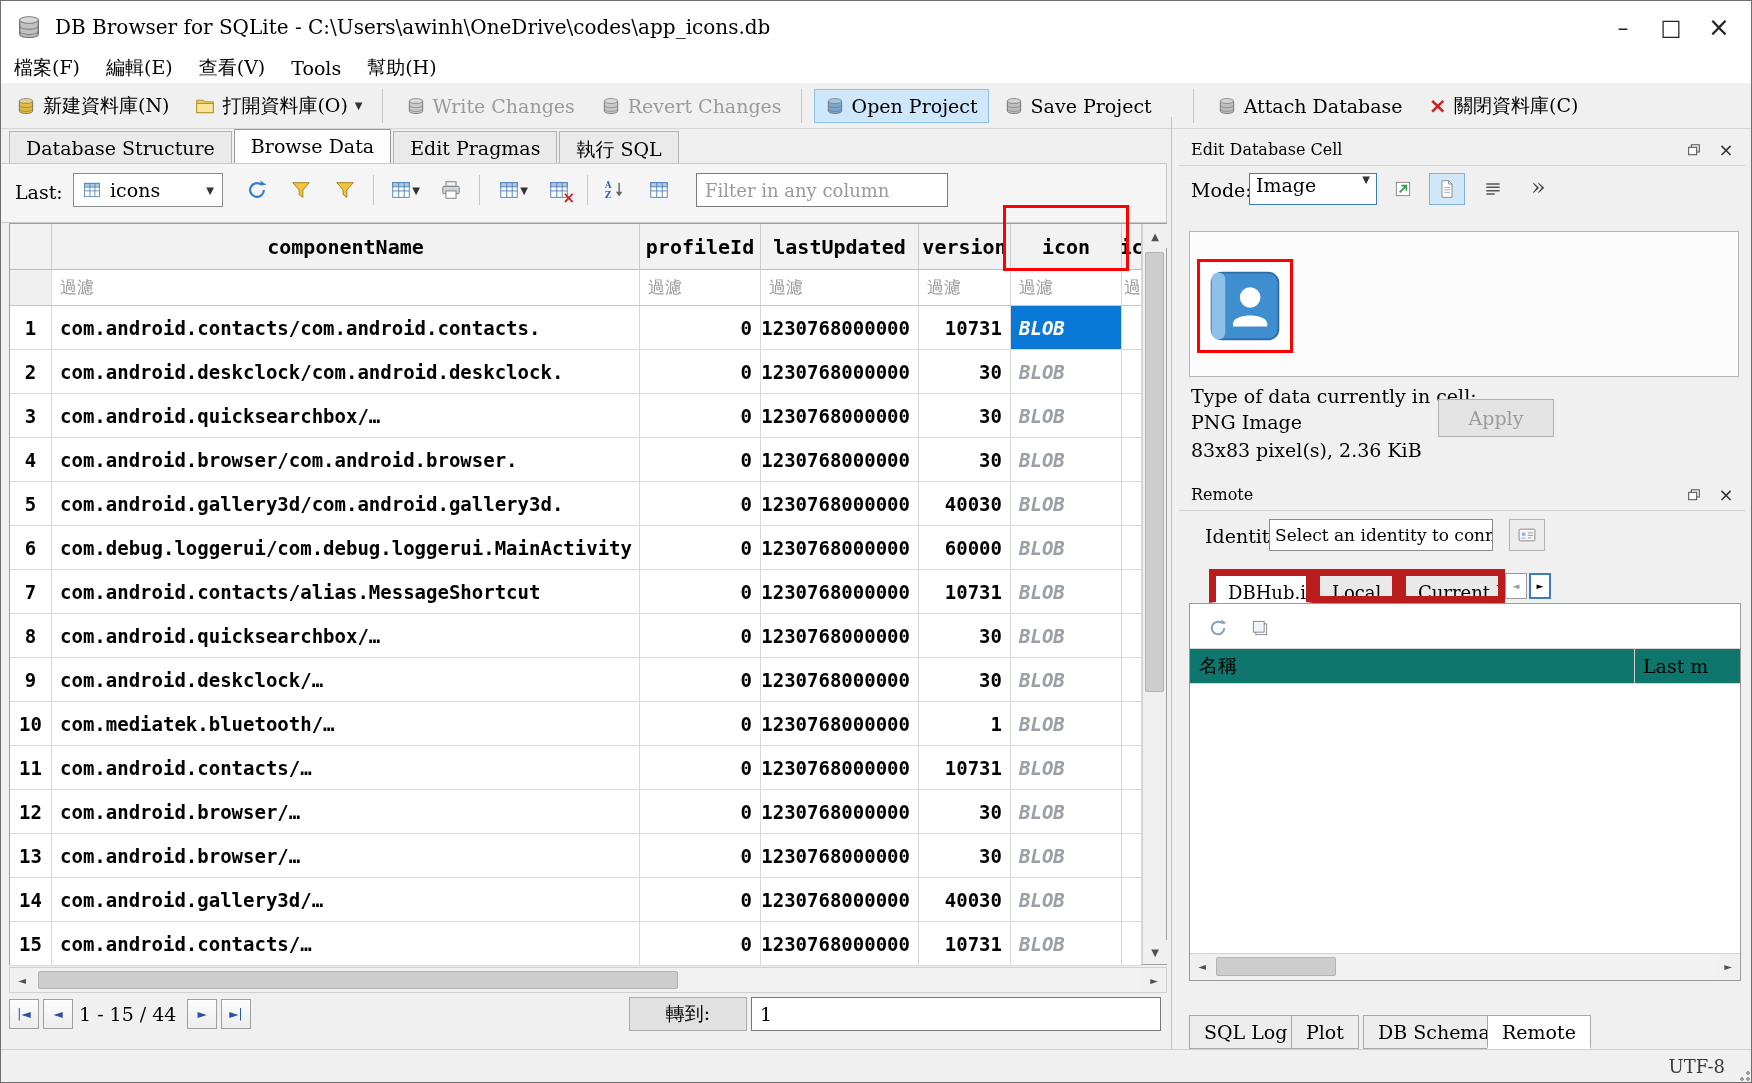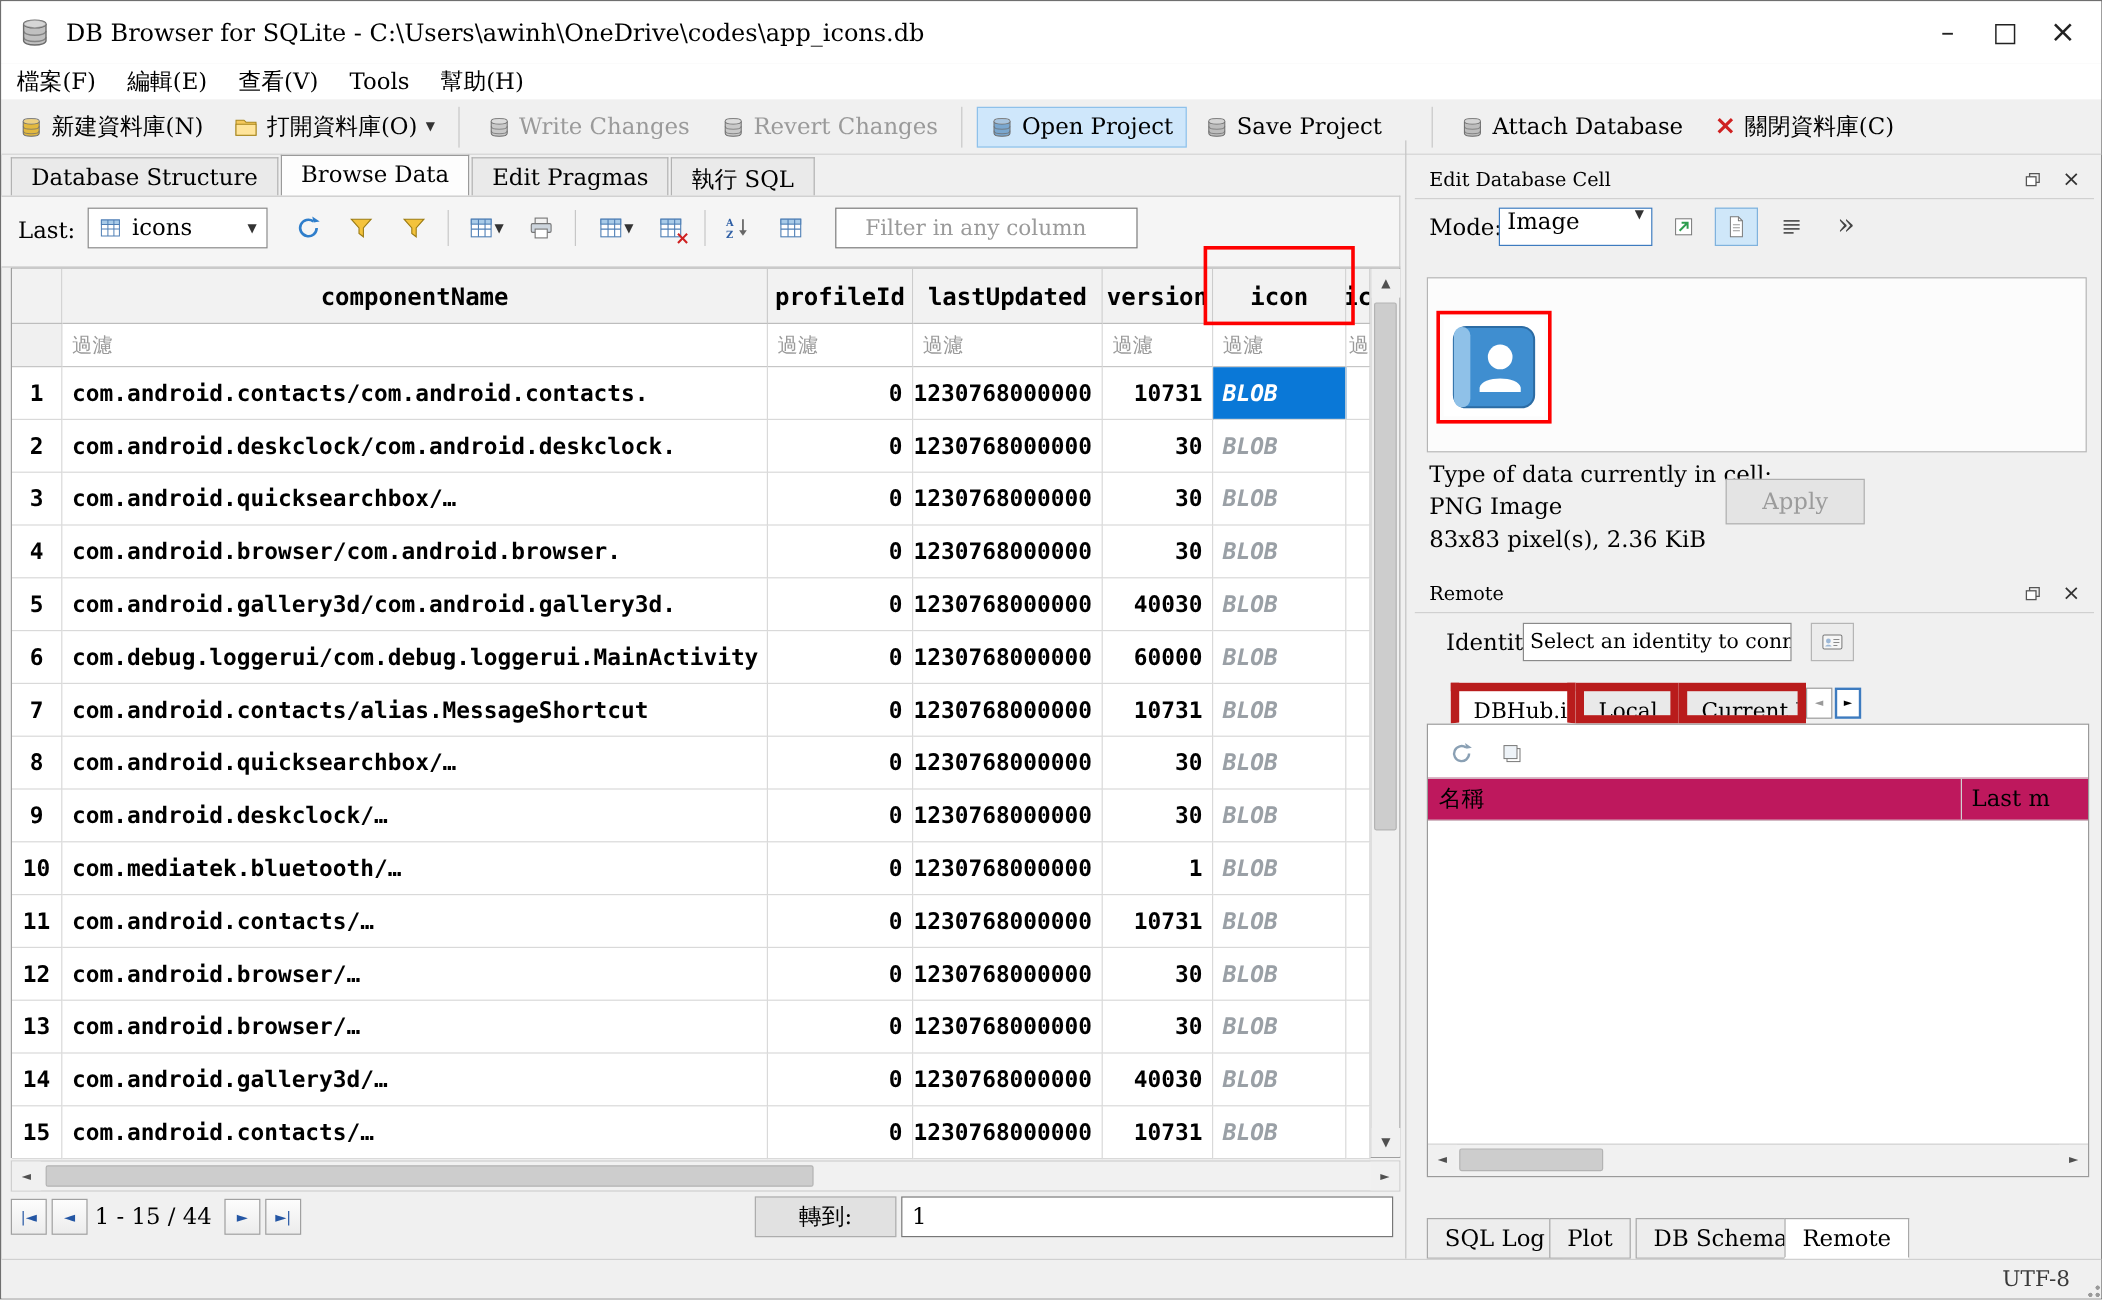--- a/index.html
+++ b/index.html
@@ -34,21 +34,21 @@
   .mtab { font-size:19px; padding:5px 16px 6px 16px; border:1px solid #b2b2b2; border-bottom:none; background:#eaeaea; margin-right:2px; height:32px; }
   .mtab.active { background:#fdfdfd; height:34px; border-color:#9a9a9a; }
 
   
   .browsebar { position:absolute; left:0; top:162px; width:1166px; height:60px; background:#f5f5f5; border:1px solid #c9c9c9; border-left:none; }
   .lbl { font-size:19px; }
   .combo { background:#fff; border:1px solid #8a8a8a; display:flex; align-items:center; gap:8px; padding:0 8px; font-size:19px; }
   .sbtn { width:36px; height:34px; border:1px solid transparent; display:flex; align-items:center; justify-content:center; }
   .sbtn .icon18 { width:22px; height:22px; }
   .vsep { width:1px; height:30px; background:#c7c7c7; }
-  .filterinput { border:1px solid #7a7a7a; background:#fff; font-size:18px; font-family:"DejaVu Serif","Liberation Serif",serif; color:#0369a1; padding:0 24px; }
+  .filterinput { border:1px solid #7a7a7a; background:#fff; font-size:18px; font-family:"DejaVu Serif","Liberation Serif",serif; color:#0369a1; padding:0 8px; }
   .filterinput::placeholder { color:#9a9a9a; }
 
   
   .grid { position:absolute; left:8px; top:222px; width:1158px; height:742px; background:#fff; border:1px solid #9f9f9f; }
   .g-header, .g-filter, .g-row { display:flex; width:1132px; }
   .g-header { height:46px; background:#f2f2f2; }
   .g-filter { height:36px; background:#fff; }
   .g-row { height:44px; background:#fff; }
   .gc { border-right:1px solid #d9d9d9; border-bottom:1px solid #d9d9d9; display:flex; align-items:center; padding:0 8px; overflow:hidden; white-space:nowrap;
         font-family:"DejaVu Sans Mono","Liberation Mono",monospace; font-weight:bold; font-size:19px; }
@@ -100,21 +100,21 @@
   .iddrop { position:absolute; left:1268px; top:518px; width:224px; height:32px; border:1px solid #8a8a8a; background:#fff; display:flex; align-items:center; font-size:17px; padding:0 5px; overflow:hidden; white-space:nowrap; }
   .certbtn { position:absolute; left:1508px; top:518px; width:36px; height:32px; border:1px solid #b5b5b5; background:#ececec; display:flex; align-items:center; justify-content:center; }
 
   .rtab { position:absolute; top:568px; height:34px; font-size:18px; padding:6px 12px; border:7px solid #b91c1c; background:#e9e9e9; white-space:nowrap; overflow:hidden; }
   .rtab.active { background:#fff; border-bottom:1px solid #fff; }
   .tabscr { position:absolute; top:572px; width:22px; height:26px; border:1px solid #9a9a9a; background:#fff; display:flex; align-items:center; justify-content:center; font-size:9px; font-family:"DejaVu Sans",sans-serif; }
   .tabscr.focus { border:2px solid #3d7bbf; }
 
   .remoteframe { position:absolute; left:1188px; top:602px; width:552px; height:378px; background:#fff; border:1px solid #9a9a9a; }
   .rf-btn { position:absolute; width:28px; height:28px; top:10px; display:flex; align-items:center; justify-content:center; }
-  .rf-header { position:absolute; left:0px; top:44px; width:550px; height:36px; background:#be185d; border-top:1px solid #d5d5d5; border-bottom:1px solid #d5d5d5; display:flex; align-items:center; font-size:19px; }
+  .rf-header { position:absolute; left:0px; top:44px; width:550px; height:36px; background:#0f766e; border-top:1px solid #d5d5d5; border-bottom:1px solid #d5d5d5; display:flex; align-items:center; font-size:19px; }
   .rf-header .hname { padding-left:9px; flex:0 0 445px; border-right:1px solid #d0d0d0; height:100%; display:flex; align-items:center; }
   .rf-header .hlast { padding-left:8px; overflow:hidden; white-space:nowrap; }
   .rf-hscroll { position:absolute; left:0; bottom:0; width:550px; height:27px; background:#f1f1f1; border-top:1px solid #d2d2d2; }
   .rf-thumb { position:absolute; left:26px; top:3px; width:120px; height:19px; background:#cdcdcd; border:1px solid #b3b3b3; border-radius:2px; }
   .rf-hscroll .scr-btn.right { position:absolute; right:0; top:0; }
 
   .docktab { position:absolute; top:1014px; height:34px; font-size:19px; padding:5px 14px; border:1px solid #a8a8a8; background:#ededed; }
   .docktab.active { background:#fff; border-bottom:2px solid #fff; }
 
   

